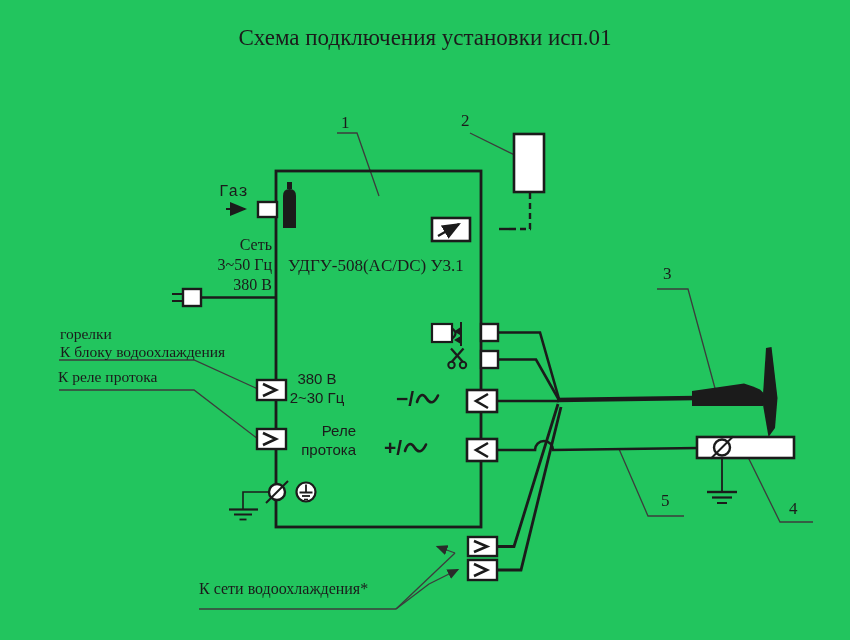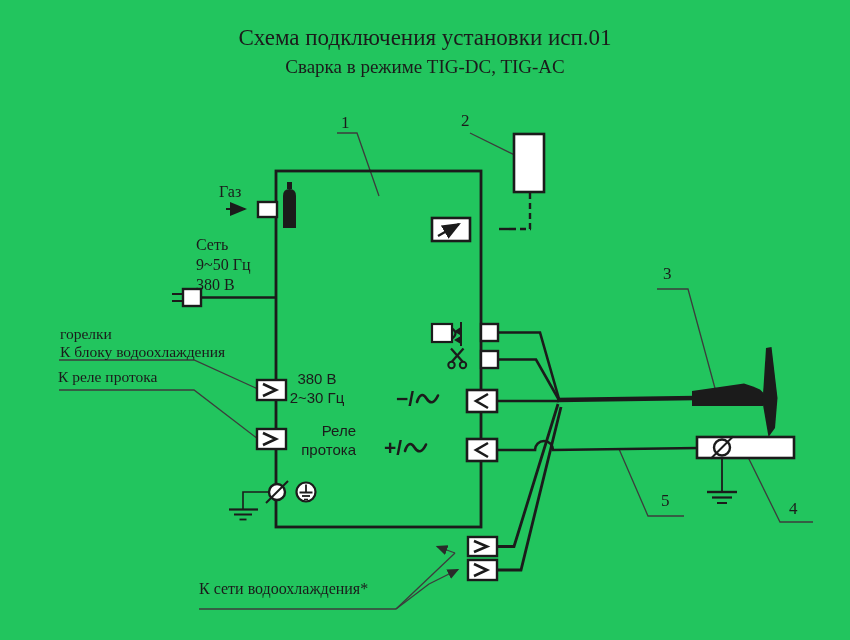--- a/index.html
+++ b/index.html
@@ -161,36 +161,36 @@
     </g>
     <g stroke="#1b1b1b">
       <polyline points="269,492 243,492 243,509" fill="none" stroke-width="1.6"></polyline>
       <line x1="229" y1="509.5" x2="258" y2="509.5" stroke-width="2.2"></line>
       <line x1="234" y1="514.5" x2="252" y2="514.5" stroke-width="2"></line>
       <line x1="239.5" y1="519.5" x2="246.5" y2="519.5" stroke-width="1.8"></line>
     </g>
   </svg>
 
   <div class="abs ctr" id="page-title">Схема подключения установки исп.01</div>
-  <div class="abs ctr" id="page-subtitle">Сварка в режиме TIG-DC, TIG-AC</div>
 
   <div class="abs callout" style="left:341px;top:113px;">1</div>
   <div class="abs callout" style="left:461px;top:111px;">2</div>
   <div class="abs callout" style="left:663px;top:264px;">3</div>
   <div class="abs callout" style="left:789px;top:499px;">4</div>
   <div class="abs callout" style="left:661px;top:491px;">5</div>
 
-  <div class="abs lbl" style="left:219px;top:183px;">Газ</div>
-
-  <div class="abs lbl" style="left:196px;top:235px;width:76px;text-align:left;line-height:20px;">
+  <div class="abs lbl" style="left:219px;top:183px;font-family:Liberation Mono, monospace;">Газ</div>
+
+  <div class="abs lbl" style="left:196px;top:235px;width:76px;text-align:right;line-height:20px;">
     <div>Сеть</div>
-    <div>9~50 Гц</div>
+    <div>3~50 Гц</div>
     <div>380 В</div>
   </div>
 
+  <div class="abs" style="left:288px;top:256px;font-size:17px;">УДГУ-508(AC/DC) У3.1</div>
 
   <div class="abs lbl-sm" style="left:60px;top:325px;">
     <div>горелки</div>
     <div>К блоку водоохлаждения</div>
   </div>
 
   <div class="abs lbl-sm" style="left:58px;top:368px;">К реле протока</div>
 
   <div class="abs lbl" style="left:199px;top:580px;">К сети водоохлаждения*</div>
 

